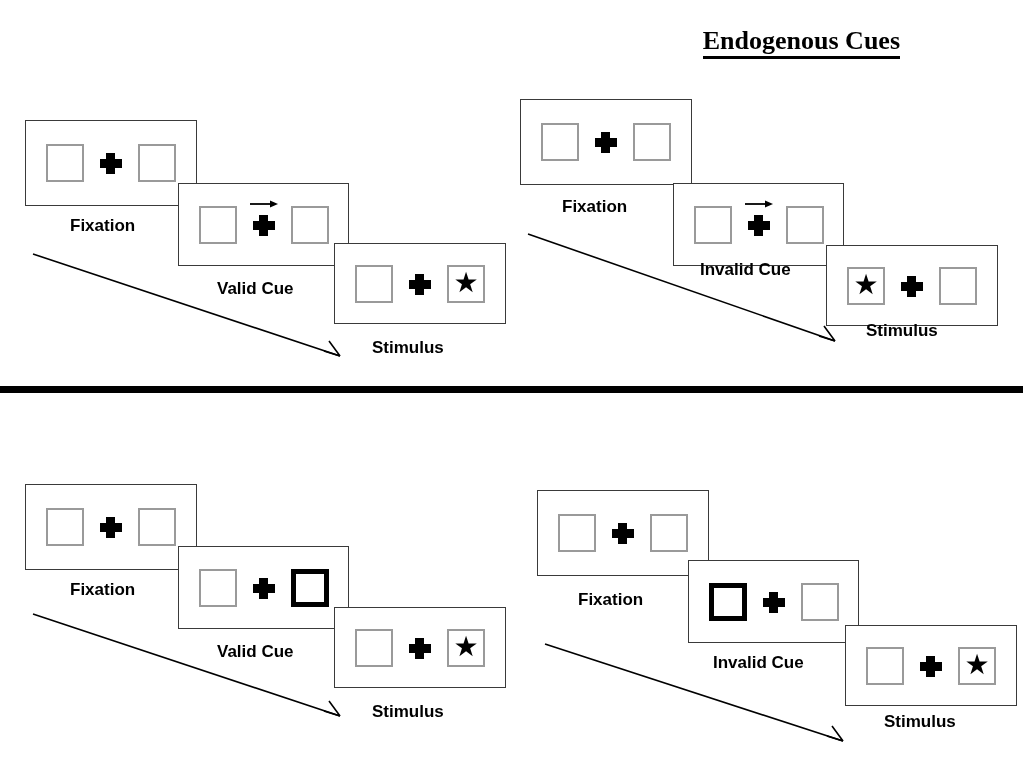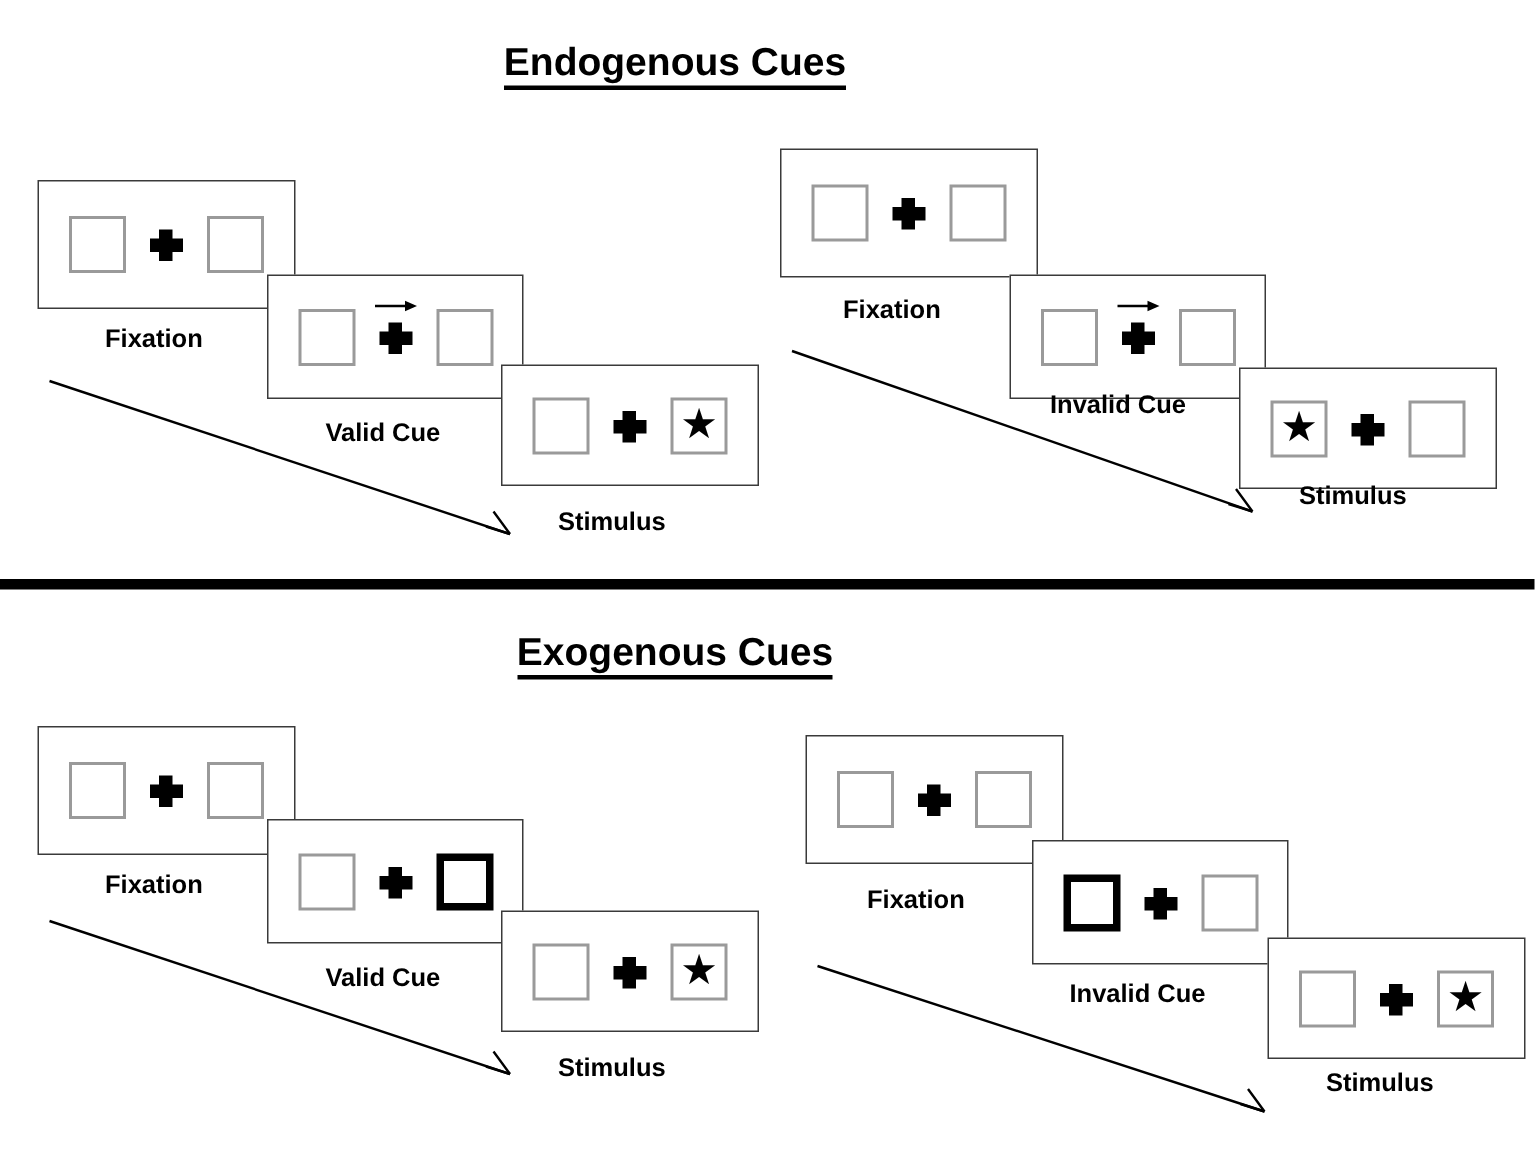--- a/index.html
+++ b/index.html
@@ -7,23 +7,24 @@
   body{
     width:1023px;height:767px;
     background:#ffffff;
     font-family:"Liberation Sans","DejaVu Sans",sans-serif;
     position:relative;overflow:hidden;
   }
   .stage{position:absolute;left:0;top:0;width:1023px;height:767px;}
 
   
   .section-title{
-    position:absolute;width:900px;text-align:center;
+    position:absolute;width:900px;text-align:right;
     font-size:26px;font-weight:bold;color:#000;
     letter-spacing:0px;
+    font-family:Liberation Serif, serif;
   }
   .section-title span{
     border-bottom:3px solid #000;padding-bottom:1px;
   }
 
   
   .divider{
     position:absolute;left:0;width:1023px;height:7px;background:#000;
   }
 
@@ -187,23 +188,20 @@
         <i class="h"></i>
           <i class="v"></i>
       </div>
       <div class="sbox"></div>
     </div>
   </div>
   <div class="caption" style="left:866px;top:321px;">Stimulus</div>
 
   <div class="divider" style="top:386px;"></div>
 
-  <div class="section-title" style="top:419px;">
-    <span>Exogenous Cues</span>
-  </div>
 
   <svg class="time-arrow" style="left:28px;top:608px;" width="330" height="120" viewBox="0 0 330 120">
     <line x1="5" y1="6" x2="312" y2="108" stroke="#000" stroke-width="1.6"></line>
     <path d="M312 108 L296 103 M312 108 L301 93" stroke="#000" stroke-width="1.6" fill="none"></path>
   </svg>
 
   <div class="panel" style="left:25px;top:484px;width:172px;height:86px;">
     <div class="panel-inner">
       <div class="sbox"></div>
       <div class="cross">

